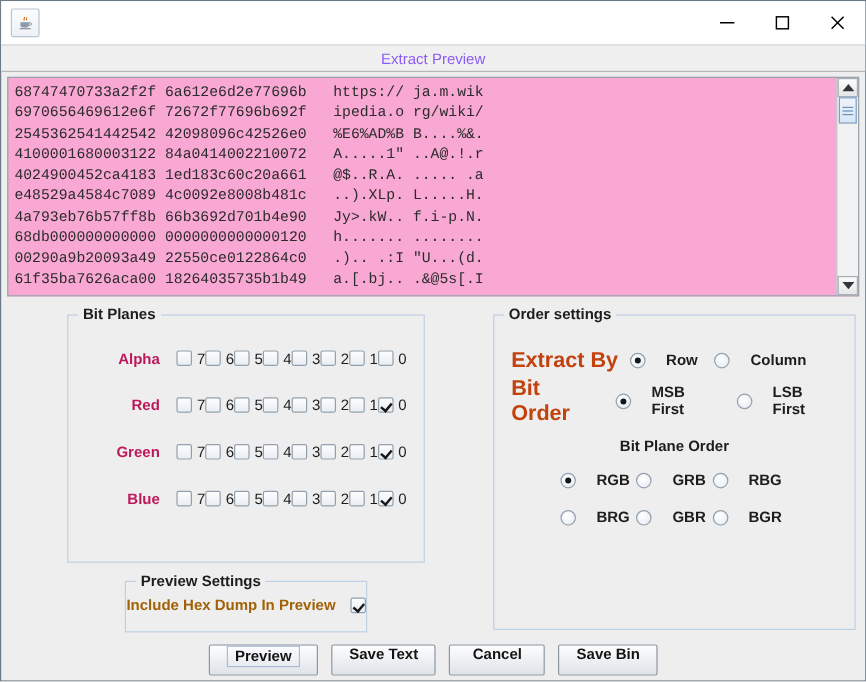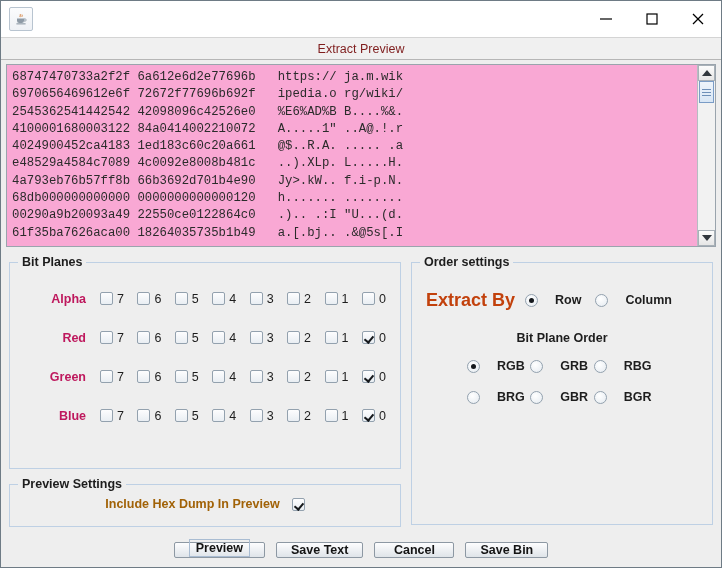--- a/index.html
+++ b/index.html
@@ -45,21 +45,21 @@
 
   
   #subheader {
     height: 21px;
     flex: none;
     background: #f0f0f0;
     border-top: 1px solid #d4d4d4;
     border-bottom: 1px solid #b6b6b6;
     display: flex; align-items: center; justify-content: center;
     font-size: 12.5px;
-    color: #7f1d1d;
+    color: #8b5cf6;
     font-weight: 400;
   }
 
   
   #textpane {
     flex: none;
     margin: 4px 5px 0 5px;
     height: 183px;
     box-sizing: border-box;
     border: 1px solid #9aa4ad;
@@ -115,21 +115,21 @@
 
   
   #body {
     flex: 1;
     position: relative;
     padding: 8px 8px 0 8px;
     display: flex;
     gap: 10px;
     box-sizing: border-box;
   }
-  #left-col { width: 392px; display: flex; flex-direction: column; gap: 8px; flex: none; }
+  #left-col { width: 392px; display: flex; flex-direction: column; gap: 8px; flex: none; align-items: center; }
   #right-col { flex: 1; display: flex; flex-direction: column; }
 
   fieldset.panel {
     border: 1px solid #bed0e4;
     margin: 0; padding: 0;
     background: transparent;
     position: relative;
   }
   fieldset.panel > legend {
     margin-left: 8px;
@@ -235,31 +235,31 @@
 
   
   #footer {
     flex: none;
     height: 46px;
     display: flex; align-items: center; justify-content: center;
     gap: 11px;
   }
   .btn {
     min-width: 80px;
-    height: 16px;
+    height: 26px;
     padding: 0 14px;
     box-sizing: border-box;
     font-family: "Liberation Sans", sans-serif;
     font-size: 12.5px;
     font-weight: bold;
     color: #141414;
     background: linear-gradient(#fdfdfe, #dfe4e9);
     border: 1px solid #8d98a3;
     border-radius: 2px;
-    display: flex; align-items: flex-end; justify-content: center;
+    display: flex; align-items: flex-start; justify-content: center;
   }
   .btn .inner-focus {
     border: 1px solid #a9bcd2;
     padding: 1px 6px;
     line-height: 14px;
   }
 </style>
 </head>
 <body>
 
@@ -495,20 +495,33 @@
                   <span class="rdo checked"></span>
                   <span class="rl">Row</span>
                 </span>
                 <span class="radio-opt">
                   <span class="rdo"></span>
                   <span class="rl">Column</span>
                 </span>
               </span>
           </div>
 
+          <div class="os-line">
+            <span class="os-label">Bit Order</span>
+            <span id="bitorder-opts" style="display: inline-flex; align-items: center;">
+                <span class="radio-opt">
+                  <span class="rdo checked"></span>
+                  <span class="rl">MSB First</span>
+                </span>
+                <span class="radio-opt">
+                  <span class="rdo"></span>
+                  <span class="rl">LSB First</span>
+                </span>
+              </span>
+          </div>
 
           <div id="bpo-title">Bit Plane Order</div>
           <div id="bpo-grid">
               <div class="radio-opt">
                 <span class="rdo checked"></span>
                 <span class="rl">RGB</span>
               </div>
               <div class="radio-opt">
                 <span class="rdo"></span>
                 <span class="rl">GRB</span>

